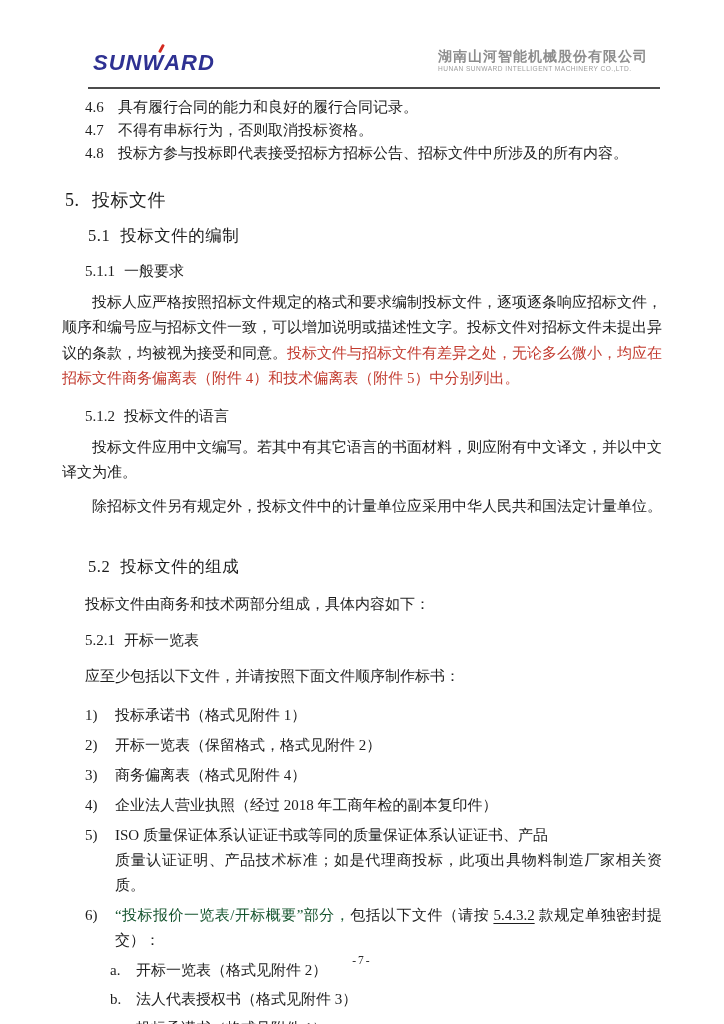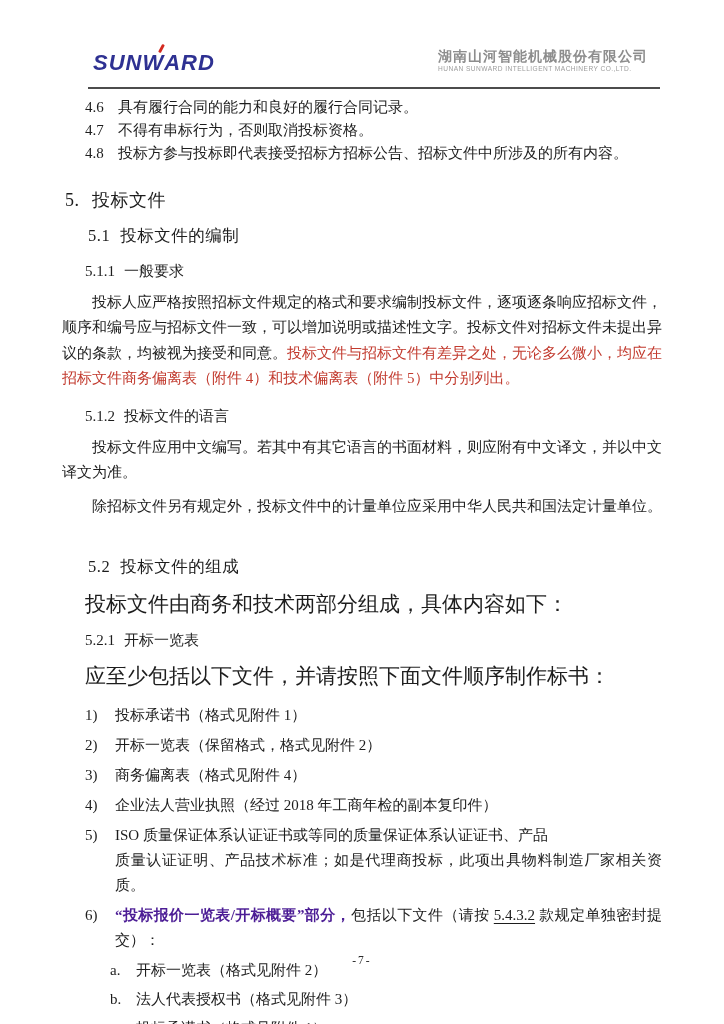--- a/index.html
+++ b/index.html
@@ -70,25 +70,25 @@
   }
   .h-sub2 .hnum{margin-right:9px;}
   
   .para{
     margin:9px 0 0 0;
     font-size:15px;line-height:25.4px;
     text-align:justify;
     text-indent:2em;
   }
   .red{color:#c23a2e;}
-  .red-bold{color:#4c1d95;font-weight:bold;}
+  .red-bold{color:#14532d;font-weight:normal;}
   .gap-52{margin-top:36px;}
   .p-plain{
     margin:14px 0 0 23px;
-    font-size:21px;line-height:24px;
+    font-size:15px;line-height:24px;
   }
   
   .blist{margin-top:15px;}
   .bitem{display:flex;font-size:15px;line-height:25px;margin:0 0 5px 23px;}
   .bitem .bnum{flex:0 0 30px;}
   .bitem .btext{flex:1;text-align:justify;}
   .ref-underline{text-decoration:underline;text-underline-offset:3px;}
   
   .slist{margin-top:2px;}
   .sitem{display:flex;font-size:15px;line-height:25px;margin:0 0 4px 48px;}

